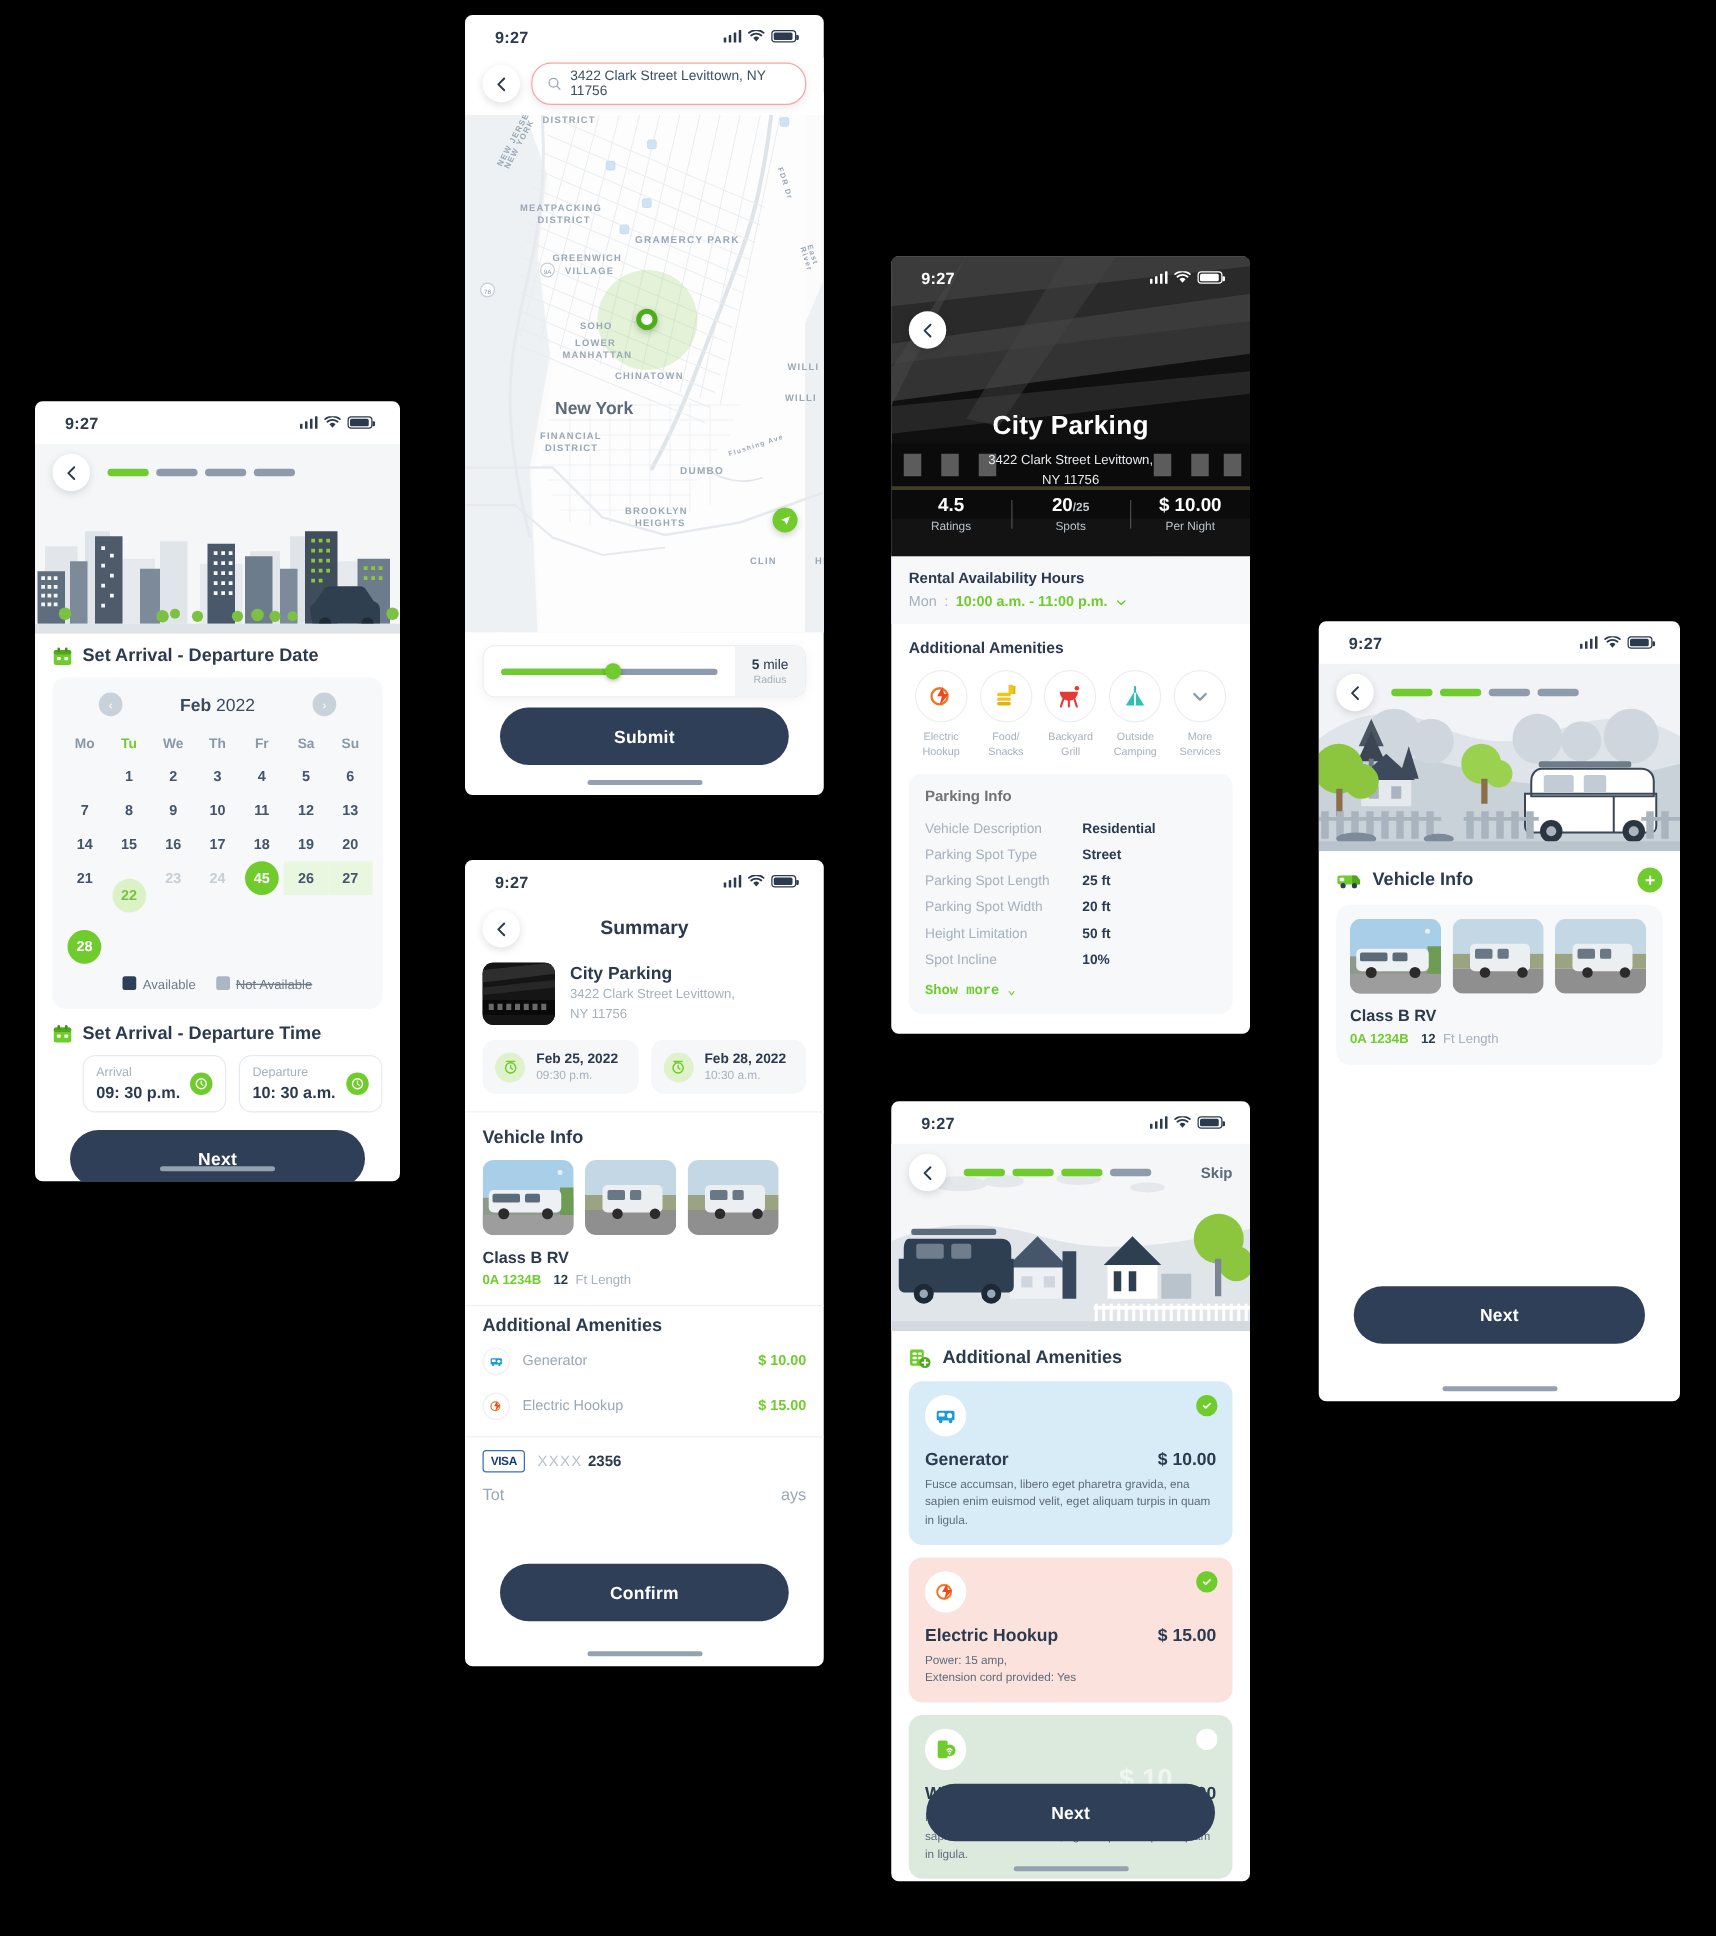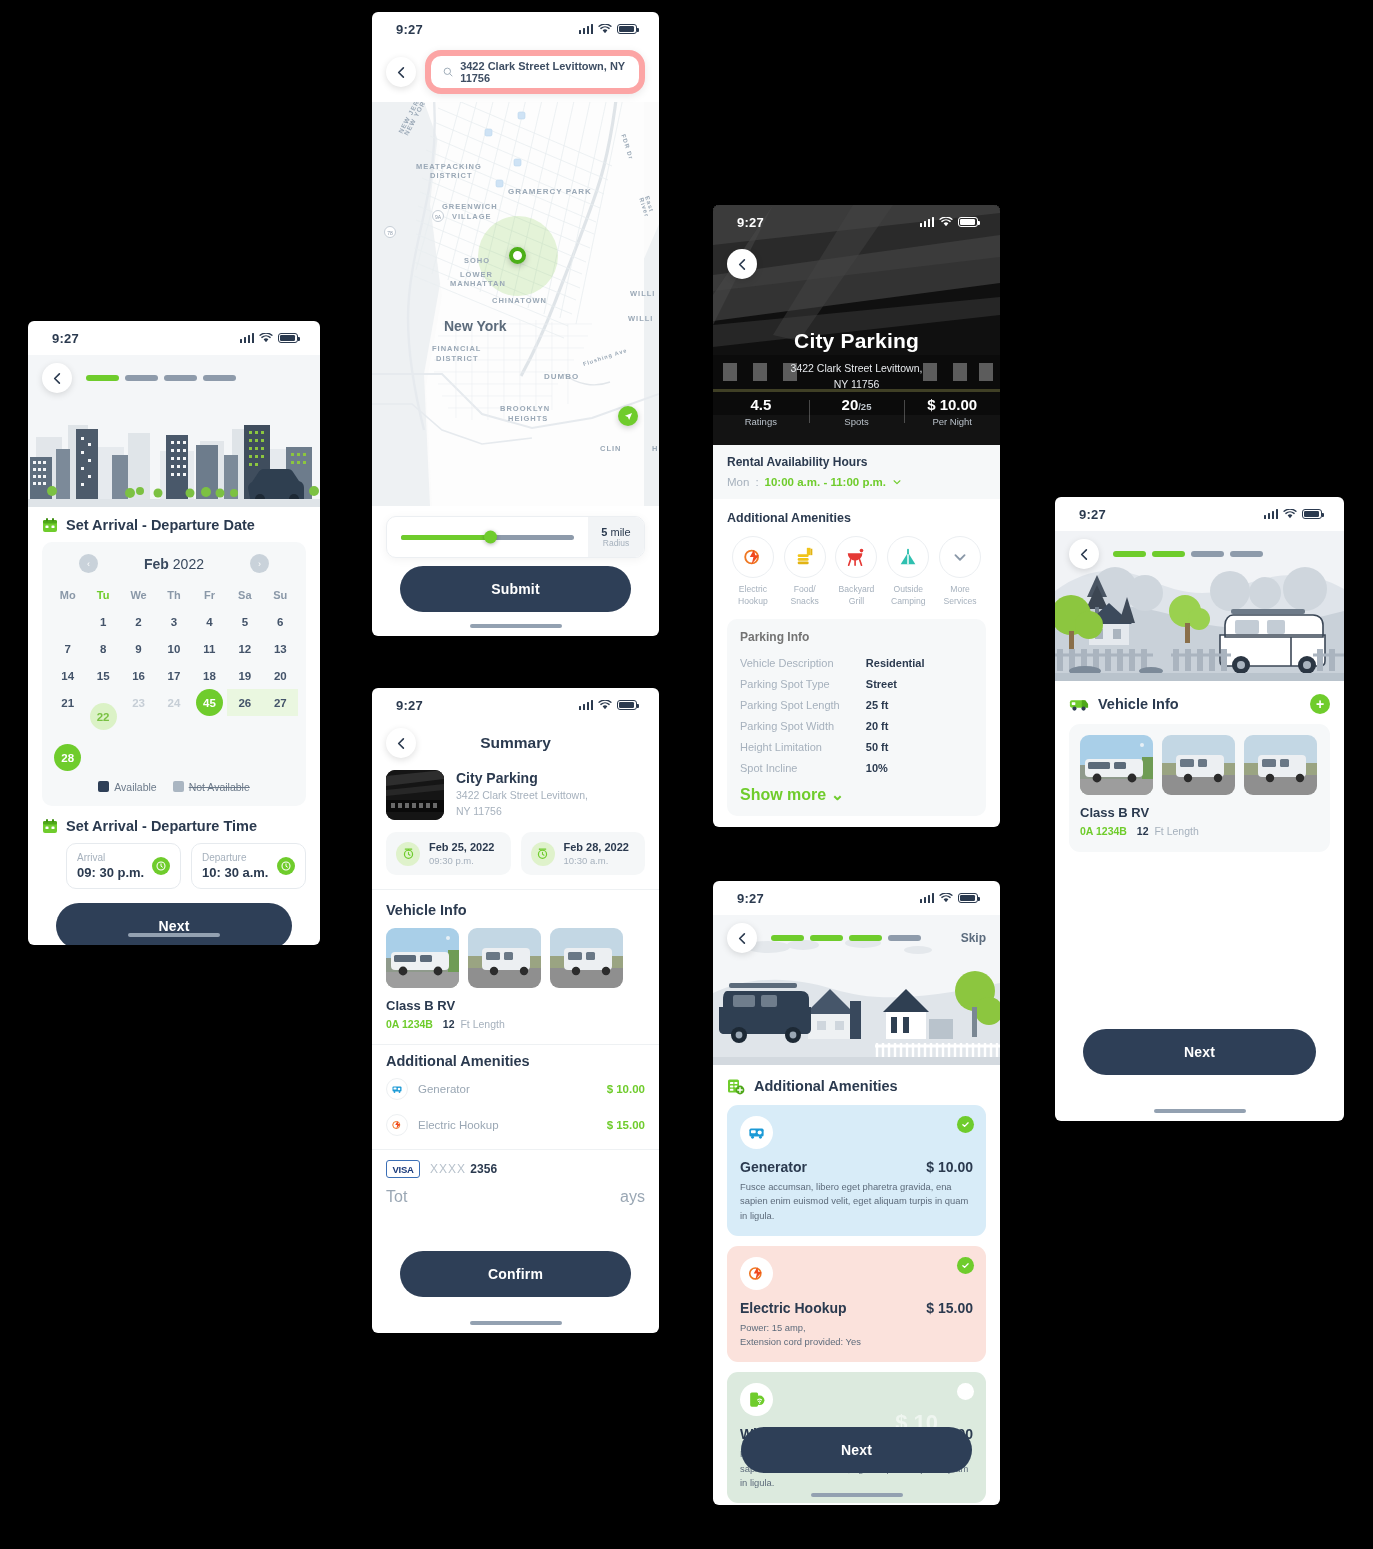--- a/index.html
+++ b/index.html
@@ -88,22 +88,22 @@
   .time-row { display:flex; gap: 10px; padding: 0 14px; margin-top: 8px; margin-left: 24px; }
   .time-card { flex:1; border:1px solid #e6eaee; border-radius:10px; padding:8px 10px;
      display:flex; align-items:center; justify-content:space-between; }
   .time-card .lbl { font-size:10px; color:#a6b1bd; }
   .time-card .val { font-size:13px; font-weight:bold; color:#2b3a4f; margin-top:2px;}
   .clockdot { width:18px;height:18px;border-radius:50%;background:#6fcc2c;display:flex;align-items:center;justify-content:center;flex:none;}
 
   
   #p2 { left: 372px; top: 12px; width: 287px; height: 624px; }
   #p2 .searchrow { display:flex; align-items:center; gap:9px; padding: 4px 14px 8px; position:relative; z-index:5; background:#fff;}
-  .searchbox { flex:1; height:30px; border-radius:16px; background:#fff; border:6px solid #fca5a5;
-     box-shadow:0 2px 8px rgba(0,0,0,0.09); display:flex; align-items:center; gap:7px; padding:16px 12px;font-weight:bold; }
+  .searchbox { flex:1; height:30px; border-radius:16px; background:#fff; border:1px solid #fca5a5;
+     box-shadow:0 2px 8px rgba(0,0,0,0.09); display:flex; align-items:center; gap:7px; padding:16px 12px; }
   .searchbox span { font-size:11px; color:#3e4e63; }
   .mapcanvas { position:absolute; top:62px; left:0; right:0; bottom:130px; background:#f7f8f9; overflow:hidden;}
   .maplbl { position:absolute; font-weight:bold; color:#9aa8b6; letter-spacing:1px; }
   .pin { position:absolute; width:17px;height:17px;border-radius:50%;background:#fff;border:4.5px solid #4caf18;
      box-shadow:0 2px 6px rgba(0,0,0,.25); }
   .pinhalo { position:absolute; width:80px;height:80px;border-radius:50%;background:rgba(130,205,70,0.2); }
   .locbtn { position:absolute; width:20px;height:20px;border-radius:50%;background:#6fcc2c;
      display:flex;align-items:center;justify-content:center; box-shadow:0 2px 6px rgba(0,0,0,.2);}
   .sliderbox { position:absolute; left:14px; right:14px; bottom:78px; height:42px; border:1px solid #eceff2;
      border-radius:10px; background:#fff; display:flex; align-items:center; box-shadow:0 2px 10px rgba(0,0,0,.05);}
@@ -142,21 +142,21 @@
   .am-row { display:flex; align-items:center; justify-content:space-between; padding: 7px 14px; }
   .am-left { display:flex; align-items:center; gap:10px; }
   .am-ic { width:22px;height:22px;border-radius:50%;border:1px solid #edf0f2;display:flex;align-items:center;justify-content:center;}
   .am-name { font-size:11.5px; color:#9aa7b4; }
   .am-price { font-size:11.5px; font-weight:bold; color:#6fcc2c; }
   .payrow { display:flex; align-items:center; gap:10px; padding: 10px 14px 4px;}
   .visa { width:34px;height:18px;border:1.4px solid #3b6fb6;border-radius:3px; display:flex;align-items:center;justify-content:center;
      font-size:9.5px; font-weight:bold; color:#1a3a7a; letter-spacing:-.3px;}
   .cardno { font-size:12px; color:#b8c2cc; letter-spacing:1px;}
   .cardno b { color:#2b3a4f; letter-spacing:0; }
-  .totalrow { display:flex; justify-content:space-between; padding: 6px 14px 0; font-size:16px; color:#9aa7b4;}
+  .totalrow { display:flex; justify-content:space-between; padding: 6px 14px 0; font-size:13px; color:#9aa7b4;}
   #p3 .confirm { position:absolute; left:28px; right:28px; bottom:36px; }
 
   
   #p4 { left: 713px; top: 205px; width: 287px; height: 622px; }
   .darkhero { height: 240px; position:relative; overflow:hidden;
     background: linear-gradient(175deg,#3a3a3a 0%,#1a1a1a 30%,#0a0a0a 60%,#141414 100%); }
   .darkhero .back { position:absolute; top:44px; left:14px; z-index:4;}
   .dh-title { position:absolute; left:0; right:0; top:124px; text-align:center; color:#fff;
      font-size:21px; font-weight:bold; letter-spacing:.2px;}
   .dh-addr { position:absolute; left:0; right:0; top:155px; text-align:center; color:#e6e9ec;
@@ -175,21 +175,21 @@
   .aa { padding: 12px 14px 0; }
   .aa-icons { display:flex; justify-content:space-between; margin-top:11px;}
   .aa-item { width:52px; text-align:center; }
   .aa-circ { width:42px;height:42px;border-radius:50%;border:1px solid #eceff2;margin:0 auto;
      display:flex;align-items:center;justify-content:center;background:#fff;}
   .aa-lbl { font-size:8.6px; color:#a6b1bd; margin-top:6px; line-height:1.35;}
   .pinfo { margin: 12px 14px 0; background:#f6f8f9; border-radius:10px; padding: 11px 13px 12px;}
   .pinfo .t { font-size:12px; font-weight:bold; color:#737373; margin-bottom:8px;}
   .pinfo .row { display:flex; justify-content:space-between; padding: 4.5px 0; font-size:11px;}
   .pinfo .k { color:#a6b1bd; } .pinfo .v { color:#2b3a4f; font-weight:bold; width:46%;}
-  .showmore { font-size:16px; color:#6fcc2c; font-weight:bold; margin-top:7px;}
+  .showmore { font-size:11px; color:#6fcc2c; font-weight:bold; margin-top:7px;font-family:Liberation Mono, monospace;}
 
   
   #p5 { left: 713px; top: 881px; width: 287px; height: 624px; }
   #p5 .hero2 { height: 150px; background:#f4f6f8; position:relative; overflow:hidden;}
   #p5 .hero2 .topbar { position:absolute; top:8px; left:14px; right:14px; display:flex; align-items:center; gap:14px; z-index:4;}
   #p5 .skip { margin-left:auto; font-size:12px; color:#5b6b7d; font-weight:bold; }
   .aa2-head { display:flex; align-items:center; gap:9px; padding: 12px 14px 0; }
   .amcard { margin: 10px 14px 0; border-radius: 11px; padding: 11px 13px 13px; position:relative; overflow:hidden;}
   .amcard .chk { position:absolute; top:11px; right:12px; width:17px;height:17px;border-radius:50%;
      background:#6fcc2c; display:flex;align-items:center;justify-content:center;}

